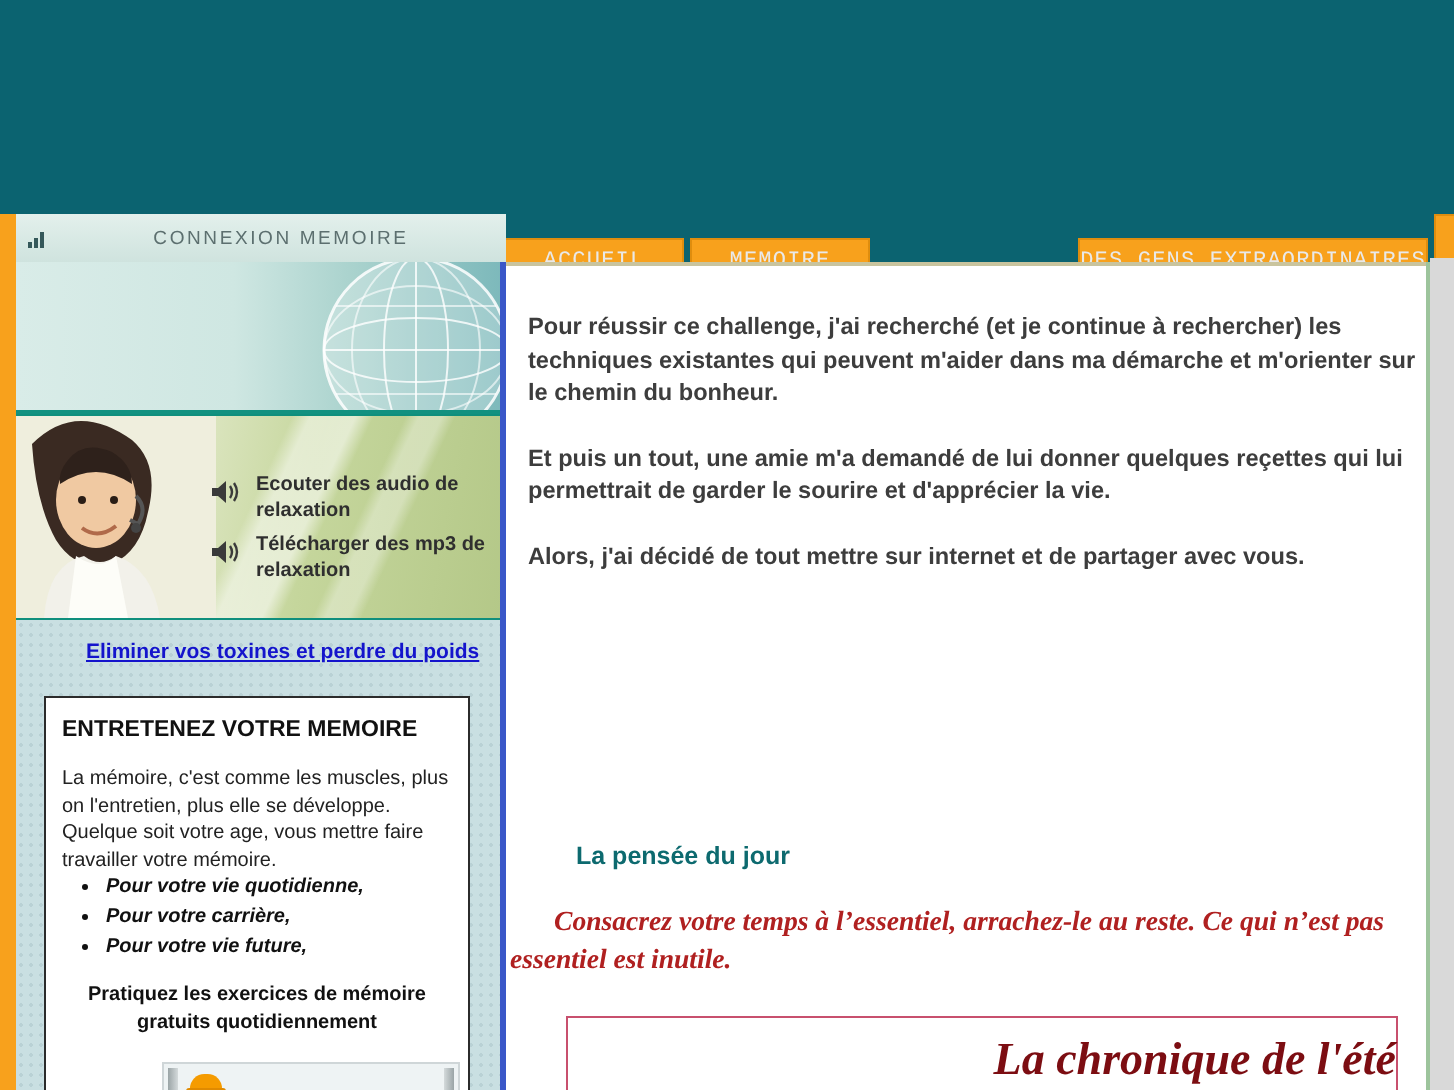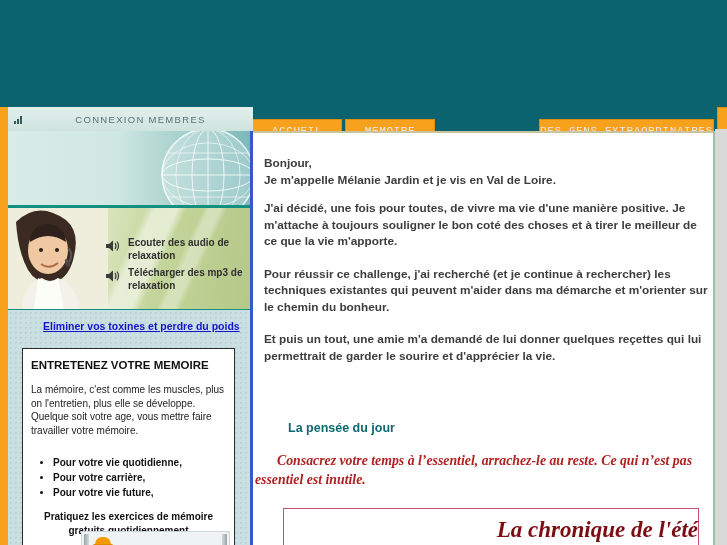--- a/index.html
+++ b/index.html
@@ -43,21 +43,21 @@
   .speaker{flex:0 0 14px;margin-top:4px;}
   .audio-label{font-size:10px;font-weight:bold;color:#2f2f2f;line-height:13px;}
   .lightblue{position:absolute;left:0;top:179px;width:242px;height:235px;background-color:#c9dfe2;
      background-image:radial-gradient(#b9d1d5 1px,transparent 1px);background-size:5px 5px;}
   .toxines{position:absolute;left:2px;top:10px;font-size:10.5px;font-weight:bold;color:#1414cc;
      text-decoration:underline;cursor:pointer;margin-left:33px;}
   .membox{position:absolute;left:14px;top:38px;width:213px;height:200px;background:#fff;
      border:1px solid #2b2b2b;padding:6px 8px 0 8px;box-sizing:border-box;}
   .membox-title{font-size:11.5px;font-weight:bold;color:#111;margin-top:4px;}
   .membox-text{font-size:10px;color:#222;line-height:13.5px;margin-top:12px;}
-  .membox ul{margin:20px 0 0 22px;padding:0;}
+  .membox ul{margin:1px 0 0 22px;padding:0;font-style:italic;}
   .membox li{font-size:10px;font-weight:bold;color:#111;margin-bottom:4px;}
   .practice{font-size:10px;font-weight:bold;color:#111;text-align:center;margin-top:12px;line-height:14px;}
   .banner{position:absolute;left:58px;top:182px;width:147px;height:30px;background:#eef3f4;
      border:1px solid #cfd6d8;display:flex;align-items:center;cursor:pointer;}
   .banner .endbar{width:5px;height:26px;background:linear-gradient(90deg,#9aa4a6,#d4dadb);margin:0 2px;}
   .banner .endbar.r{margin-left:auto;background:linear-gradient(90deg,#d4dadb,#9aa4a6);}
   .worker{position:relative;width:20px;height:24px;margin-left:2px;}
   .worker .hat{position:absolute;left:2px;top:2px;width:16px;height:9px;background:#f59b00;border-radius:8px 8px 2px 2px;}
   .worker .brim{position:absolute;left:0;top:9px;width:20px;height:3px;background:#e08a00;border-radius:2px;}
   .fake-link{height:3px;background:#2a3bd8;margin-top:3px;}
@@ -97,21 +97,21 @@
     <div class="tab-stub"></div>
   </div>
   <div class="tab-understrip"></div>
 
   <div class="connexion-bar">
     <span class="mini-chart">
         <i></i>
         <i></i>
         <i></i>
       </span>
-    <span class="txt">CONNEXION MEMBRES</span>
+    <span class="txt">CONNEXION MEMOIRE</span>
   </div>
 
   <div class="orange-border"></div>
 
   <div class="blue-sep"></div>
 
   <div class="right-line"></div>
   <div class="right-gutter"></div>
 
   <div class="sidebar">
@@ -190,27 +190,23 @@
             <span class="fake-link a"></span><span class="fake-link b"></span>
           </span>
           <span class="endbar r"></span>
         </div>
       </div>
     </div>
   </div>
 
   <div class="main">
     <div class="content">
-      <p style="margin-bottom:0">
-        <span>Bonjour,</span><br>
-        <span>Je m'appelle Mélanie Jardin et je vis en Val de Loire.</span>
-      </p>
-      <p style="margin-top:12px">J'ai décidé, une fois pour toutes, de vivre ma vie d'une manière positive. Je m'attache à toujours souligner le bon coté des choses et à tirer le meilleur de ce que la vie m'apporte.</p>
       <p>Pour réussir ce challenge, j'ai recherché (et je continue à rechercher) les techniques existantes qui peuvent m'aider dans ma démarche et m'orienter sur le chemin du bonheur.</p>
       <p>Et puis un tout, une amie m'a demandé de lui donner quelques reçettes qui lui permettrait de garder le sourire et d'apprécier la vie.</p>
+      <p>Alors, j'ai décidé de tout mettre sur internet et de partager avec vous.</p>
     </div>
 
     <div class="pensee">La pensée du jour</div>
 
     <div class="quote">Consacrez votre temps à l’essentiel, arrachez-le au reste. Ce qui n’est pas essentiel est inutile.</div>
 
     <div class="chronique">
       <div class="chronique-title">La chronique de l'été</div>
     </div>
   </div>

